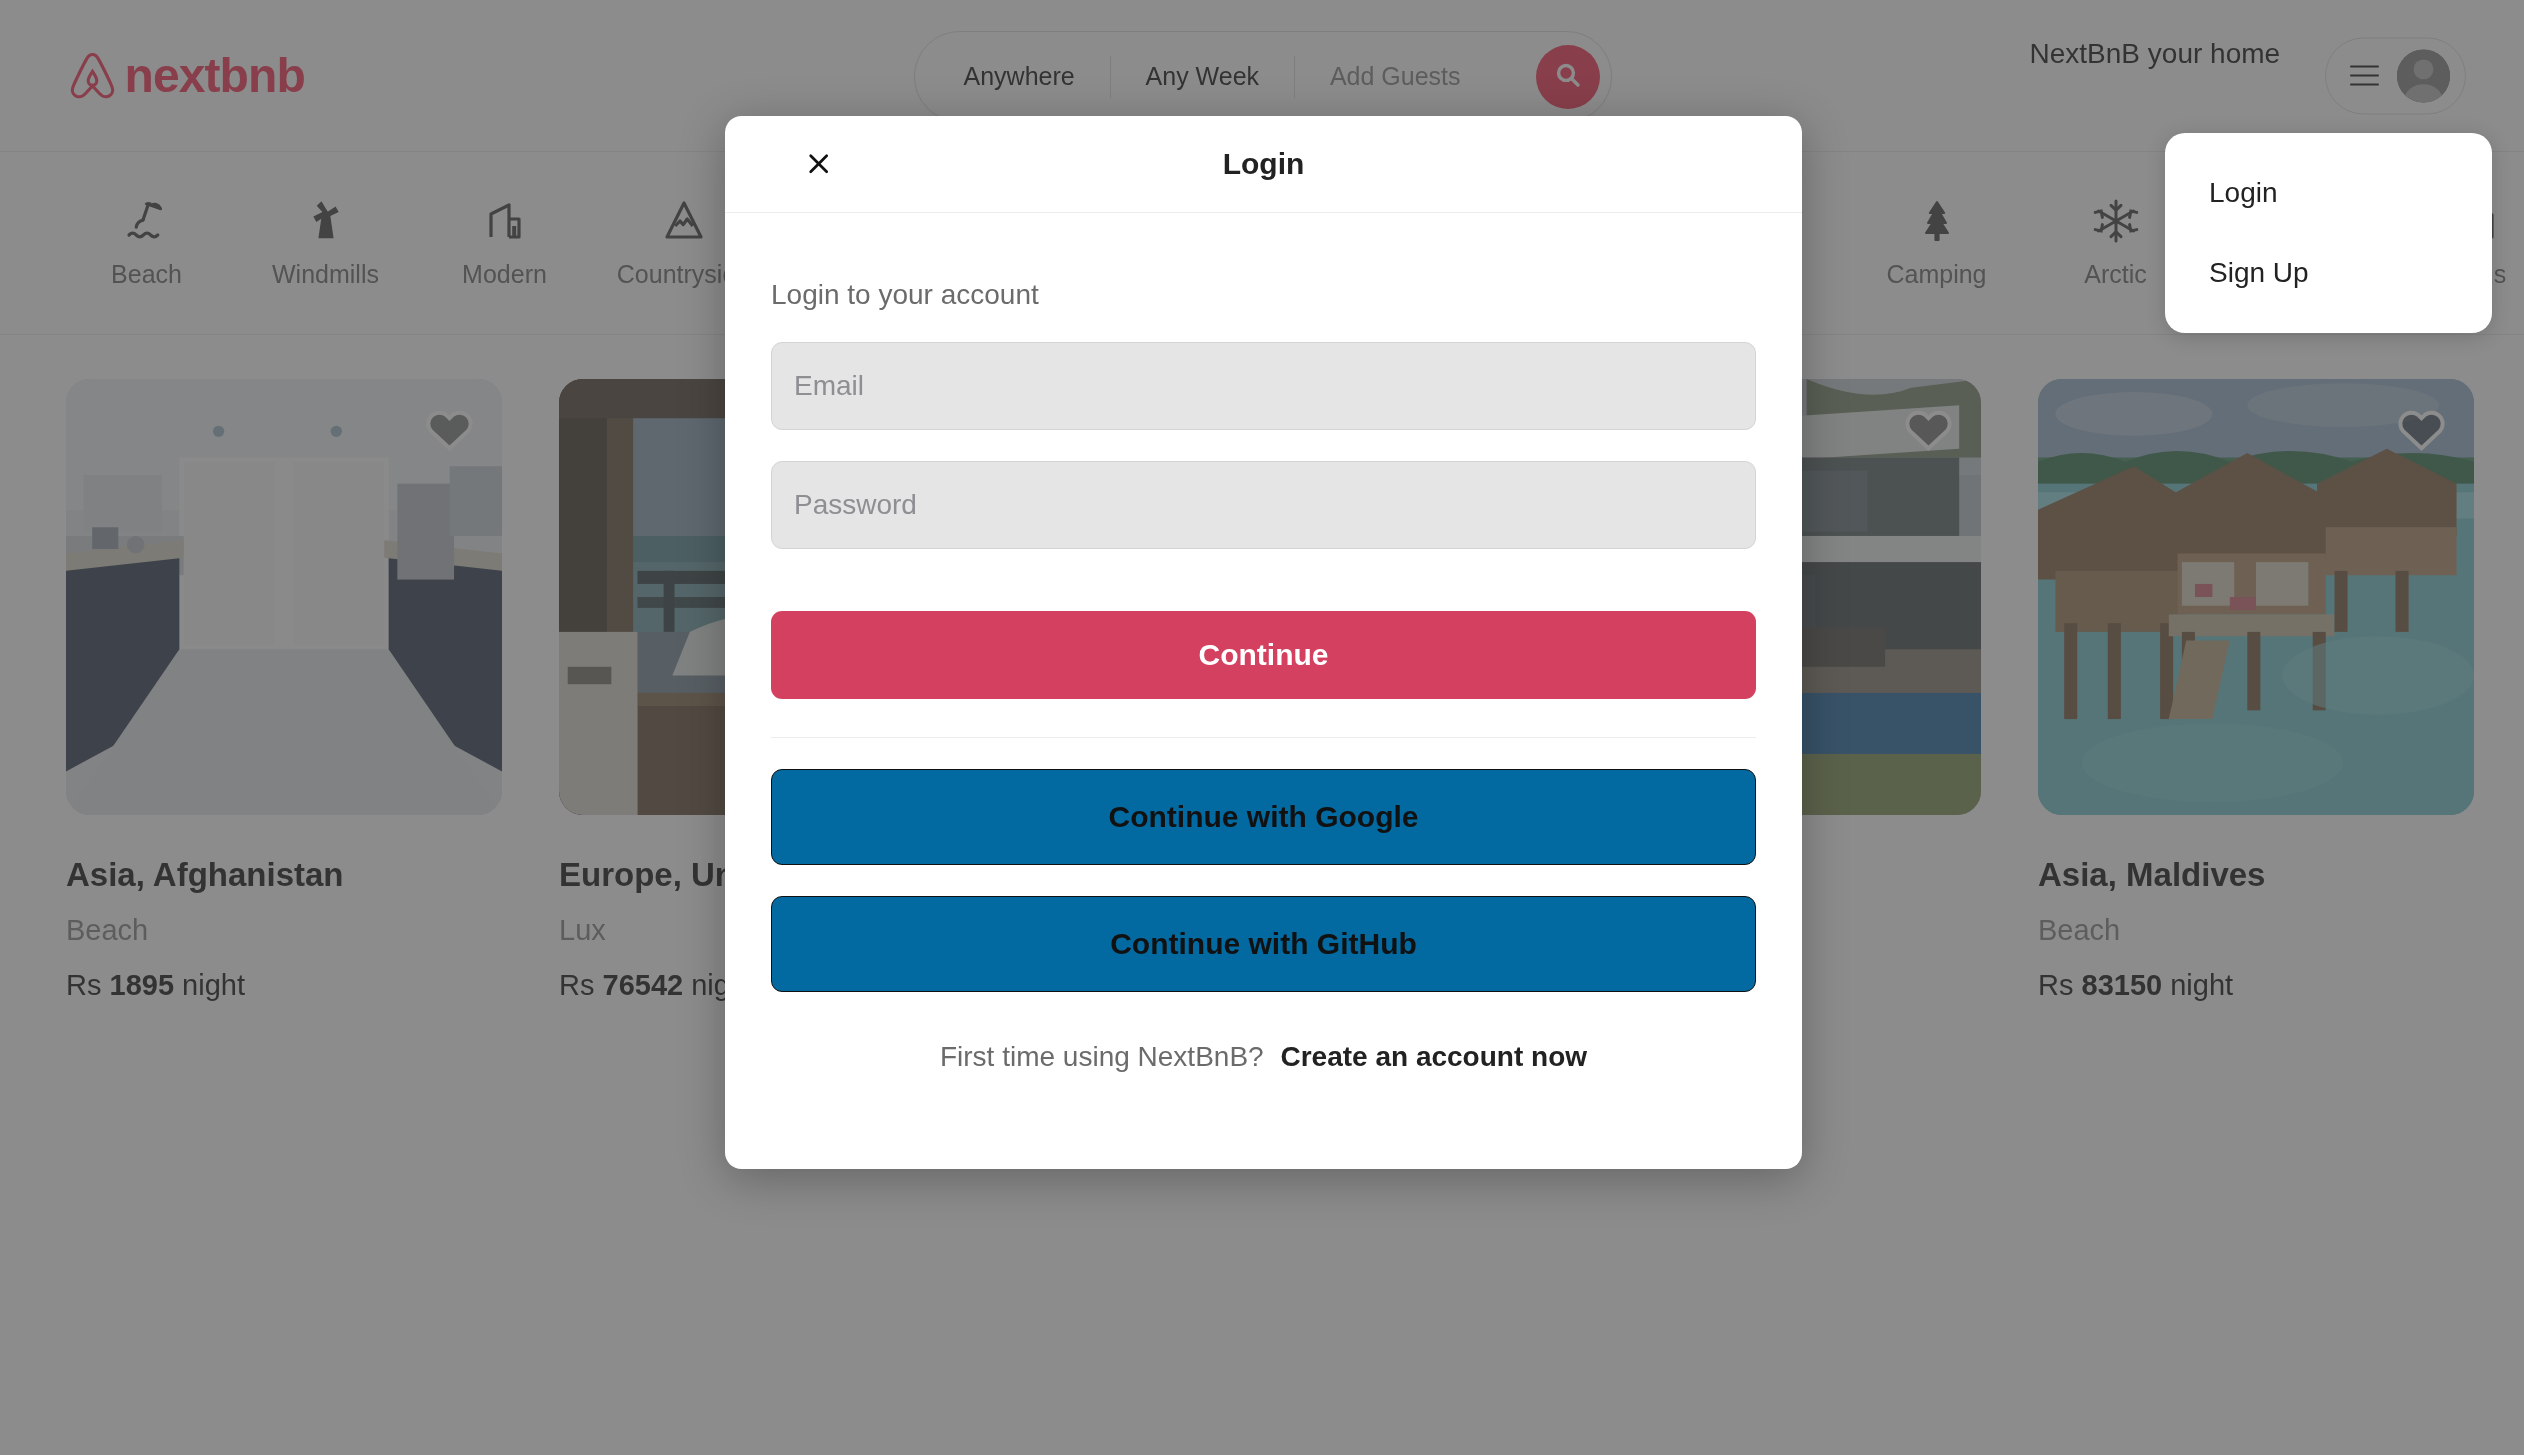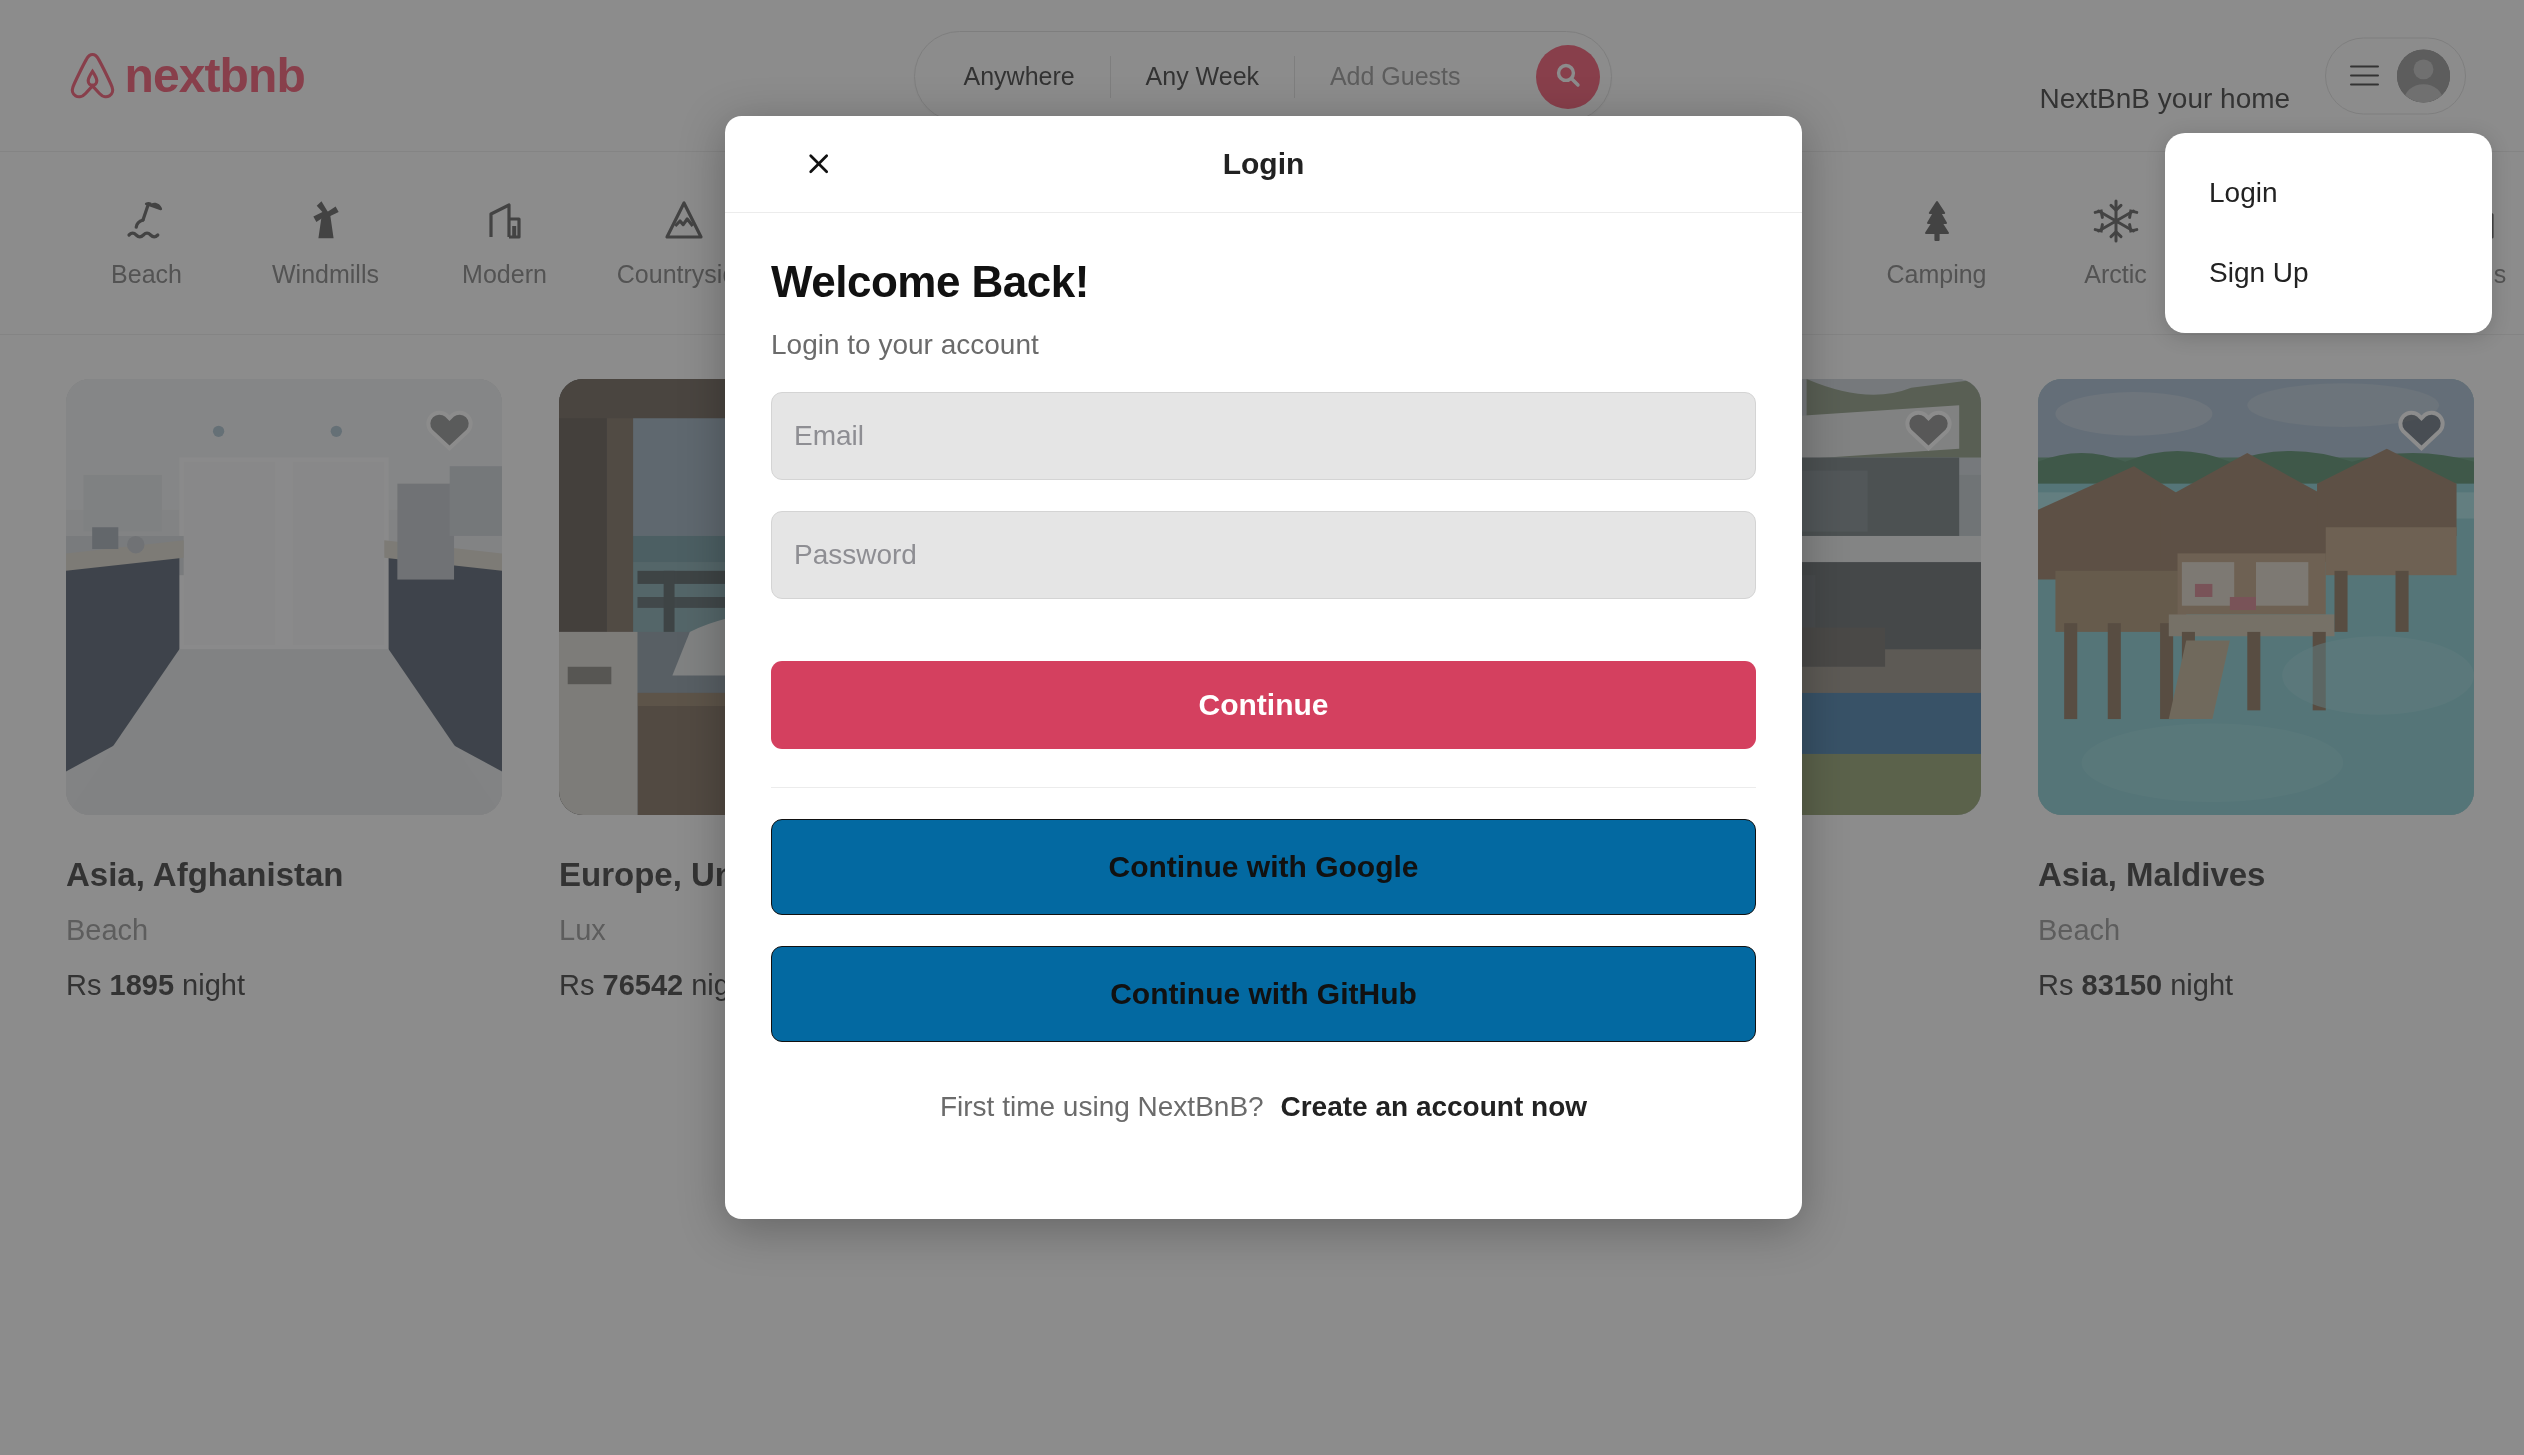--- a/index.html
+++ b/index.html
@@ -87,22 +87,22 @@
   }
   .sb-search-btn svg { width: 27.4px; height: 27.4px; }
 
   
   .nav-right {
     position: absolute;
     right: 59px;
     top: 50%;
     transform: translateY(-50%);
     display: flex;
-    align-items: flex-end;
-    gap: 35px;
+    align-items: flex-start;
+    gap: 45px;
   }
   .host-link {
     font-size: 28px;
     color: #222222;
     white-space: nowrap;
     cursor: pointer;
   }
   .user-menu-btn {
     display: flex;
     align-items: center;
@@ -759,21 +759,20 @@
           <svg viewBox="0 0 24 24" fill="none" stroke="#111111" stroke-width="2.4" stroke-linecap="round">
             <line x1="5" y1="5" x2="19" y2="19"></line>
               <line x1="19" y1="5" x2="5" y2="19"></line>
           </svg>
         </span>
       </button>
       <div class="modal-title">Login</div>
     </div>
 
     <div class="modal-body">
-      <div class="welcome-heading">Welcome Back!</div>
       <div class="welcome-sub">Login to your account</div>
 
       <div class="field">
         <input type="text" placeholder="Email" value="" style="">
       </div>
 
       <div class="field">
         <input type="password" placeholder="Password" style="">
       </div>
 

